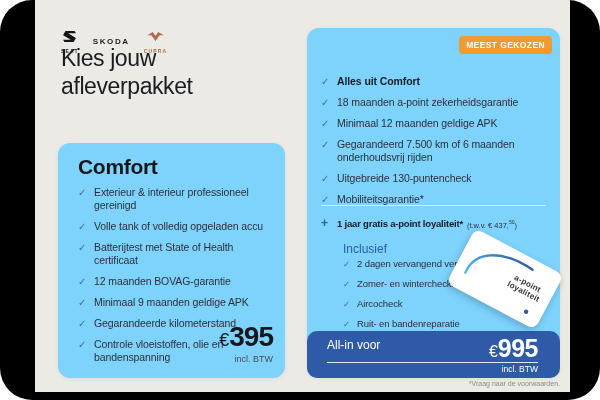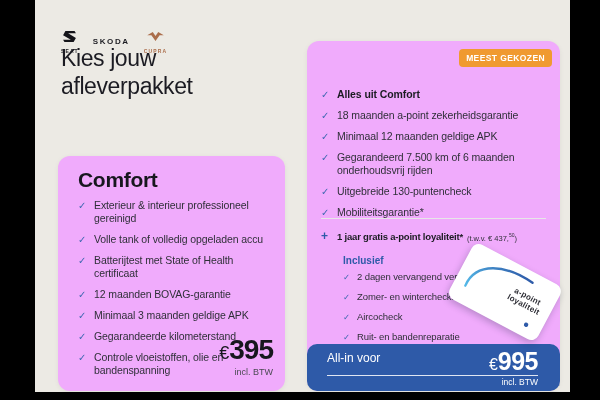--- a/index.html
+++ b/index.html
@@ -1,33 +1,33 @@
 <!DOCTYPE html>
 <html><head>
 <meta charset="utf-8">
 <style>
   * { margin:0; padding:0; box-sizing:border-box; }
   html,body { width:600px; height:400px; }
   body { font-family:"Liberation Sans","DejaVu Sans",sans-serif; }
 
-  .stage { position:relative; width:600px; height:400px; background:#000; overflow:hidden; }
+  .stage { position:relative; width:600px; height:400px; background:#000; overflow:hidden;border-radius:32px; }
   .slide { position:absolute; left:35px; top:0; width:535px; height:392px; background:#ECEAE4; }
 
   
   .brand-row { position:absolute; left:26px; top:28px; display:flex; align-items:center; gap:14px; }
   .brand { display:flex; flex-direction:column; align-items:center; }
   .brand-sub { font-size:5px; font-weight:700; letter-spacing:1.2px; color:#1c1c22; margin-top:2px; }
   .brand-sub.copper { color:#AB6E4B; }
   .skoda-word { font-size:8px; font-weight:700; letter-spacing:1.6px; color:#1c1c22; }
 
   .page-title { position:absolute; left:26px; top:44px; font-size:23px; line-height:28px;
                 font-weight:400; letter-spacing:-0.4px; color:#1B1B22; }
 
   
-  .card { position:absolute; background:#f0abfc; border-radius:12px; box-shadow:0 1px 5px rgba(0,0,0,.06);margin-top:13px; }
+  .card { position:absolute; background:#7dd3fc; border-radius:12px; box-shadow:0 1px 5px rgba(0,0,0,.06); }
   .card-comfort { left:23px; top:143px; width:227px; height:235px; }
   .card-zekerheid { left:272px; top:28px; width:253px; height:350px; }
 
   .card-h { font-size:21px; font-weight:700; letter-spacing:-0.3px; color:#17171E; }
   .card-comfort .card-h { position:absolute; left:20px; top:12px; }
   .card-zekerheid .card-h { position:absolute; left:14px; top:18px; }
 
   ul.checks { list-style:none; }
   ul.checks li { display:flex; align-items:flex-start; margin-bottom:8px; }
   .chk { color:#4169B2; font-size:10px; line-height:13px; width:16px; flex:0 0 16px; }
@@ -48,21 +48,21 @@
 
   .divider { position:absolute; left:14px; right:14px; top:177px; border-top:1px solid #E7E7E7; }
 
   .loyalty-row { position:absolute; left:14px; top:188px; width:232px; white-space:nowrap;
                  display:flex; align-items:baseline; }
   .plus { color:#2E5AA8; font-size:12px; font-weight:700; width:16px; flex:0 0 16px; }
   .loyalty-title { font-size:9.5px; font-weight:700; color:#1B1B22; letter-spacing:-0.2px; }
   .loyalty-value { font-size:7.5px; color:#2F2F38; margin-left:4px; }
   .loyalty-value sup { font-size:5px; }
 
-  .inclusief-label { position:absolute; left:36px; top:214px; font-size:10px; font-weight:700; color:#2E5AA8; }
+  .inclusief-label { position:absolute; left:36px; top:214px; font-size:12px; font-weight:400; color:#2E5AA8; }
   .sub-list { position:absolute; left:36px; top:230px; width:150px; }
   .sub-list li { margin-bottom:3px; }
   .sub-list .chk { font-size:8.5px; line-height:12px; width:14px; flex:0 0 14px; }
   .sub-list .li-txt { font-size:9.5px; line-height:12px; }
 
   
   .loyalty-card { position:absolute; left:148px; top:220px; width:100px; height:62px;
                   background:#fff; border-radius:8px; transform:rotate(28deg);
                   box-shadow:0 3px 7px rgba(20,30,60,.25); z-index:3; }
   .loyalty-card svg { position:absolute; left:0; top:0; }
@@ -128,21 +128,21 @@
         <li>
             <span class="chk">✓</span>
             <span class="li-txt">Batterijtest met State of Health certificaat</span>
           </li>
         <li>
             <span class="chk">✓</span>
             <span class="li-txt">12 maanden BOVAG-garantie</span>
           </li>
         <li>
             <span class="chk">✓</span>
-            <span class="li-txt">Minimaal 3 maanden geldige APK</span>
+            <span class="li-txt">Minimaal 9 maanden geldige APK</span>
           </li>
         <li>
             <span class="chk">✓</span>
             <span class="li-txt">Gegarandeerde kilometerstand</span>
           </li>
         <li>
             <span class="chk">✓</span>
             <span class="li-txt">Controle vloeistoffen, olie en bandenspanning</span>
           </li>
       </ul>

